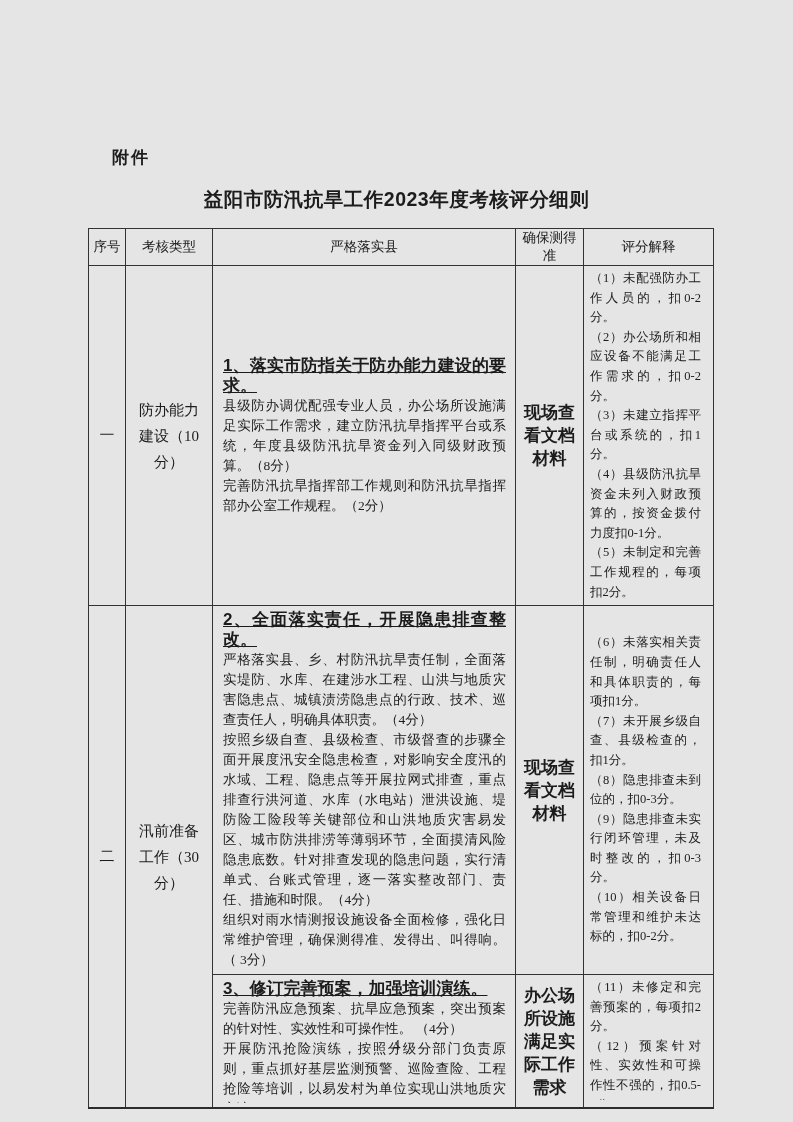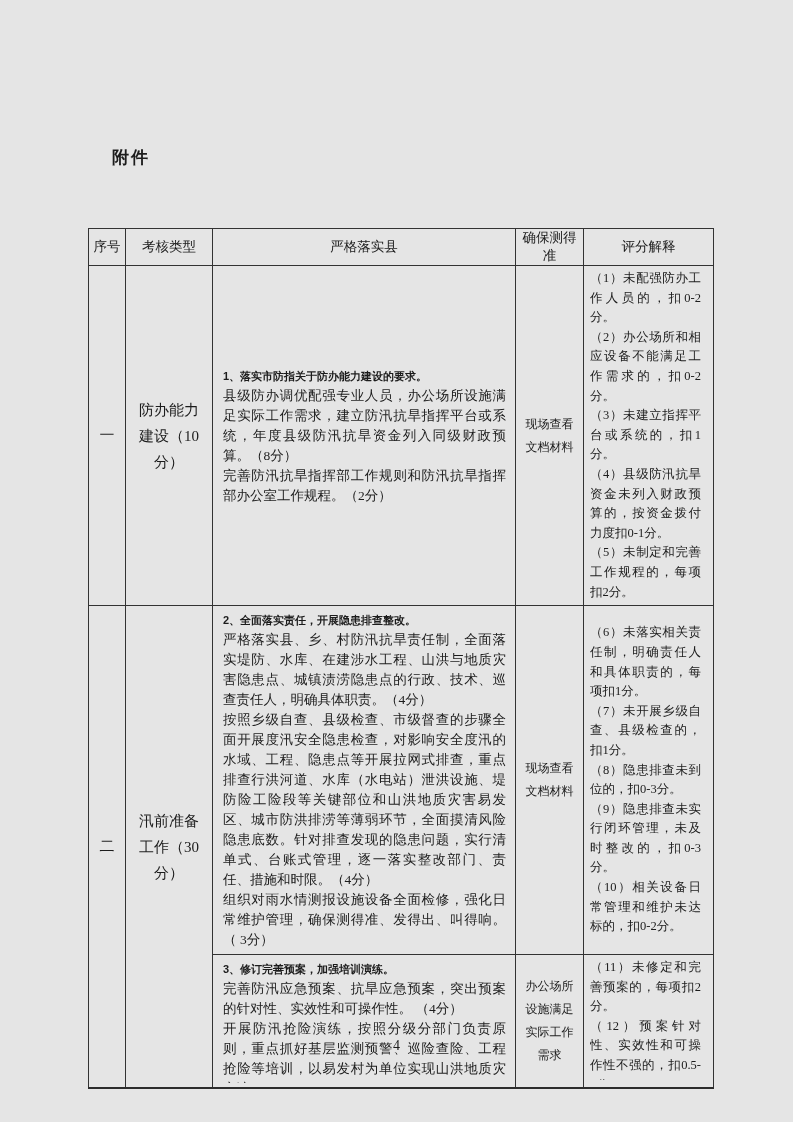--- a/index.html
+++ b/index.html
@@ -53,50 +53,53 @@
     text-align: center; font-size: 15px; line-height: 26px;
     padding: 0 11px;
   }
   td.c-content {
     font-size: 13.5px; line-height: 20px;
     padding: 4px 9px 4px 10px;
     text-align: justify;
   }
   td.c-content.v-top { vertical-align: top; margin-top: 11px; }
   td.c-method {
-    text-align: center; font-size: 12px; line-height: 23px;
+    text-align: center; font-size: 17px; line-height: 23px;
     padding: 0 5px;
+    font-weight: bold;
   }
   td.c-score {
     font-size: 12.5px; line-height: 19.6px;
     padding: 3px 12px 3px 6px;
     text-align: justify;
   }
   td.c-score.v-top { vertical-align: top; }
   .item-title {
     font-weight: bold;
     font-family: "Liberation Sans", "DejaVu Sans", sans-serif;
-    font-size: 11px;
+    font-size: 17px;
+    text-decoration: underline;
   }
   .item-body, .score-text { white-space: pre-line; }
   .clip { overflow: hidden; }
   .clip-content { height: 124px; }
   .clip-score { height: 122px; }
   .page-number {
     position: absolute; left: 0; top: 1038px; width: 100%;
     text-align: center; font-size: 14px;
   }
 </style>
 </head>
 <body>
 
 <div class="page">
 
   <div class="attachment">附件</div>
 
+  <div class="title">益阳市防汛抗旱工作2023年度考核评分细则</div>
 
   <table class="score-table">
     <colgroup>
       <col style="width:37px">
       <col style="width:87px">
       <col style="width:303px">
       <col style="width:68px">
       <col style="width:130px">
     </colgroup>
     <thead>

